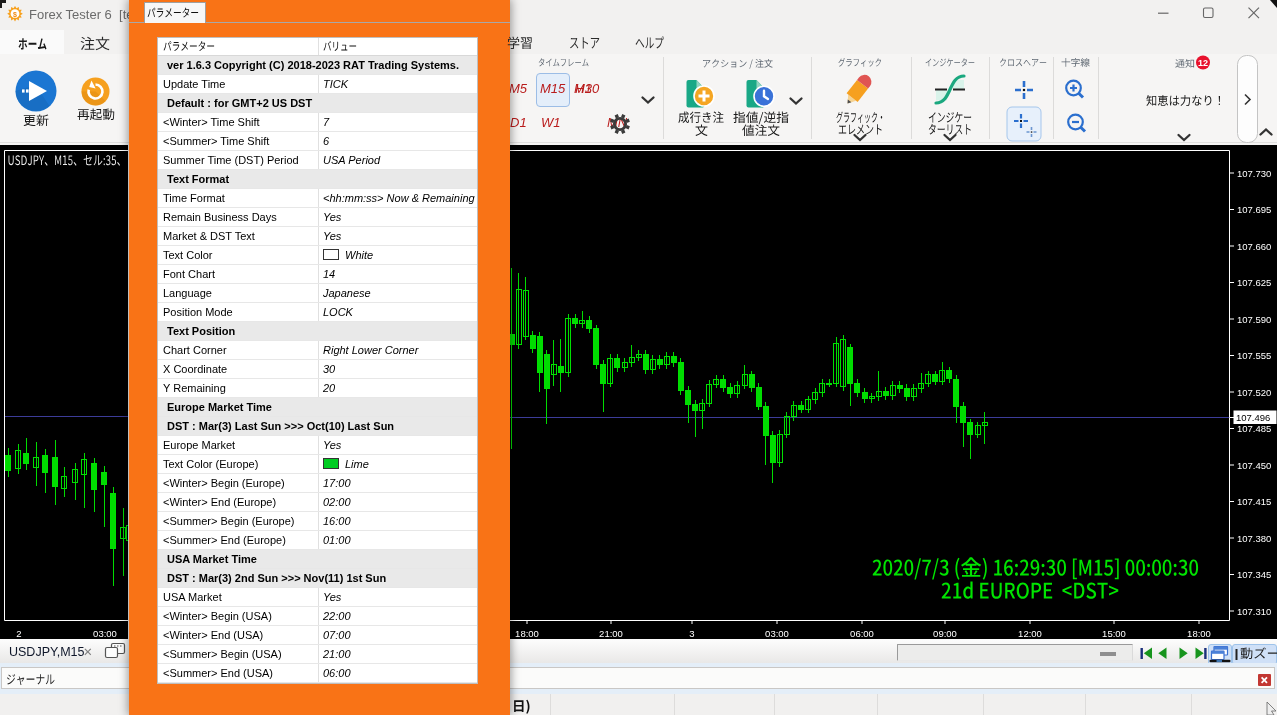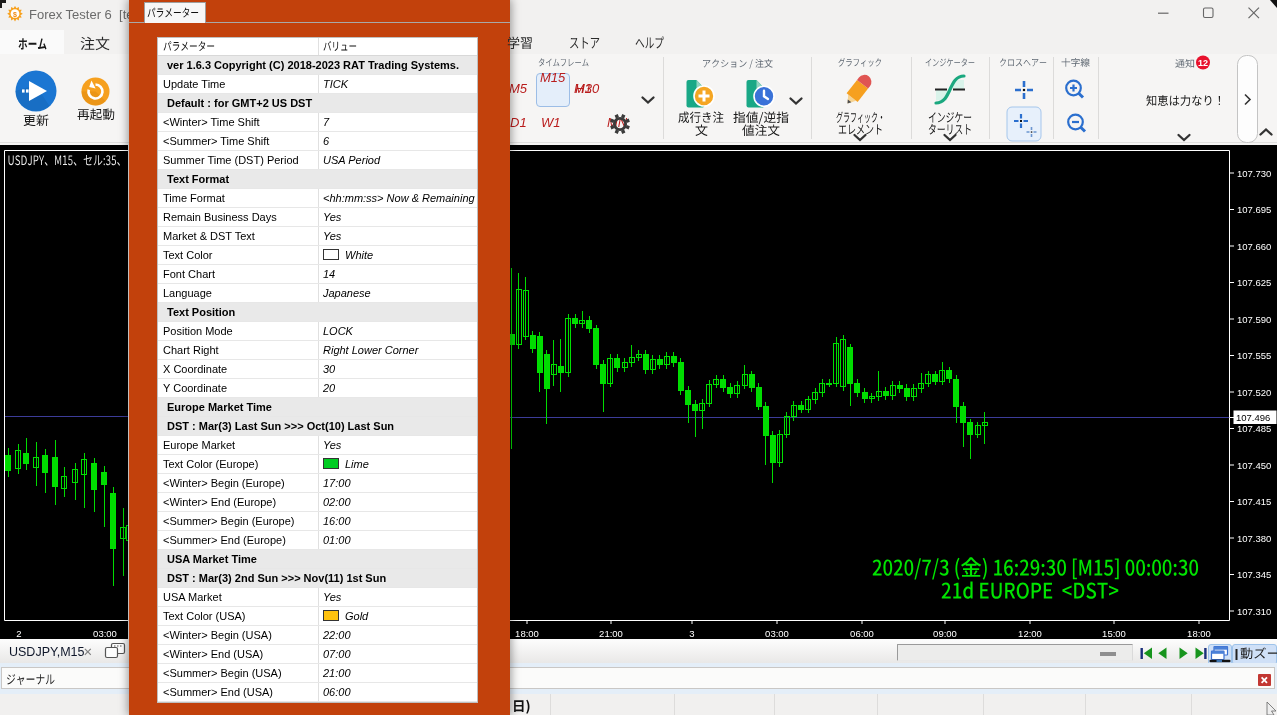--- a/index.html
+++ b/index.html
@@ -3,21 +3,21 @@
 * { margin:0; padding:0; box-sizing:border-box; }
 html,body { width:1277px; height:715px; overflow:hidden; background:#f5f4f3;
   font-family:"Liberation Sans", sans-serif; position:relative; }
 .abs { position:absolute; }
 svg text { font-family:"Liberation Sans", sans-serif; }
 .ax { font-size:9.5px; fill:#fff; }
 #ribbon { left:0; top:54px; width:1277px; height:89px; background:#f6f5f4;
   border-bottom:1px solid #e0dfde; }
 .vsep { position:absolute; top:3px; height:82px; width:1px; background:#dcdbda; }
 .tflabel { position:absolute; font-size:13px; color:#b91c1c;font-style:italic; }
-#dialog { left:129px; top:0; width:381px; height:715px; background:#c2410c;
+#dialog { left:129px; top:0; width:381px; height:715px; background:#f97316;
   box-shadow:0 0 9px 1px rgba(0,0,0,0.4); z-index:40; }
 #dtab { position:absolute; left:15px; top:2px; width:62px; height:21px;
   background:#f7f7f7; border:1px solid #9f9f9f; border-bottom:none; z-index:2; }
 #dtabline { position:absolute; left:0; top:22px; width:381px; height:1px; background:#a8a8a8; }
 #dtable { position:absolute; left:28px; top:37px; width:321px; background:#fff;
   border:1px solid #bfbfbf; font-size:11px; color:#000; }
 .trow { position:relative; height:19px; line-height:18px; border-bottom:1px solid #e7e7e7;
   background:#fff; white-space:nowrap; overflow:hidden; }
 .trow.sec { background:#e9e9e9; padding-left:9px; font-size:11px; }
 .trow .c1 { position:absolute; left:5px; top:0; }
@@ -58,21 +58,21 @@
 <div id="ribbon" class="abs">
   <div class="vsep" style="left:663px"></div>
   <div class="vsep" style="left:811px"></div>
   <div class="vsep" style="left:911px"></div>
   <div class="vsep" style="left:989px"></div>
   <div class="vsep" style="left:1053px"></div>
   <div class="vsep" style="left:1098px"></div>
 
   <div class="tflabel" style="left:509px;top:27px">M5</div>
   <div class="abs" style="left:536px;top:19px;width:34px;height:34px;background:#e4eefa;border:1px solid #9cbde6;border-radius:4px"></div>
-  <div class="tflabel" style="left:540px;top:16px">M15</div>
+  <div class="tflabel" style="left:540px;top:27px">M15</div>
   <div class="tflabel" style="left:574px;top:27px">M30</div>
   <div class="tflabel" style="left:575px;top:27px">H1</div>
   <div class="tflabel" style="left:510px;top:61px">D1</div>
   <div class="tflabel" style="left:541px;top:61px">W1</div>
   <div class="tflabel" style="left:607px;top:61px">MN</div>
 </div>
 
 <svg class="abs" style="left:0;top:54px;z-index:5" width="1277" height="90" viewBox="0 0 1277 90">
 
  <circle cx="36" cy="37" r="20.5" fill="#1b76d2"></circle>
@@ -487,35 +487,35 @@
         <span class="c2"><span class="sw" style="background:#ffffff"></span>White</span>
       </div>
 <div class="trow">
         <span class="c1">Font Chart</span>
         <span class="c2">14</span>
       </div>
 <div class="trow">
         <span class="c1">Language</span>
         <span class="c2">Japanese</span>
       </div>
-<div class="trow sec"><b>Text Position</b></div>
 <div class="trow">
         <span class="c1">Position Mode</span>
         <span class="c2">LOCK</span>
       </div>
-<div class="trow">
-        <span class="c1">Chart Right</span>
+<div class="trow sec"><b>Text Position</b></div>
+<div class="trow">
+        <span class="c1">Chart Corner</span>
         <span class="c2">Right Lower Corner</span>
       </div>
 <div class="trow">
         <span class="c1">X Coordinate</span>
         <span class="c2">30</span>
       </div>
 <div class="trow">
-        <span class="c1">Y Coordinate</span>
+        <span class="c1">Y Remaining</span>
         <span class="c2">20</span>
       </div>
 <div class="trow sec"><b>Europe Market Time</b></div>
 <div class="trow sec"><b>DST : Mar(3) Last Sun &gt;&gt;&gt; Oct(10) Last Sun</b></div>
 <div class="trow">
         <span class="c1">Europe Market</span>
         <span class="c2">Yes</span>
       </div>
 <div class="trow">
         <span class="c1">Text Color (Europe)</span>
@@ -535,24 +535,20 @@
       </div>
 <div class="trow">
         <span class="c1">&lt;Summer&gt; End (Europe)</span>
         <span class="c2">01:00</span>
       </div>
 <div class="trow sec"><b>USA Market Time</b></div>
 <div class="trow sec"><b>DST : Mar(3) 2nd Sun &gt;&gt;&gt; Nov(11) 1st Sun</b></div>
 <div class="trow">
         <span class="c1">USA Market</span>
         <span class="c2">Yes</span>
-      </div>
-<div class="trow">
-        <span class="c1">Text Color (USA)</span>
-        <span class="c2"><span class="sw" style="background:#ffc20e"></span>Gold</span>
       </div>
 <div class="trow">
         <span class="c1">&lt;Winter&gt; Begin (USA)</span>
         <span class="c2">22:00</span>
       </div>
 <div class="trow">
         <span class="c1">&lt;Winter&gt; End (USA)</span>
         <span class="c2">07:00</span>
       </div>
 <div class="trow">

